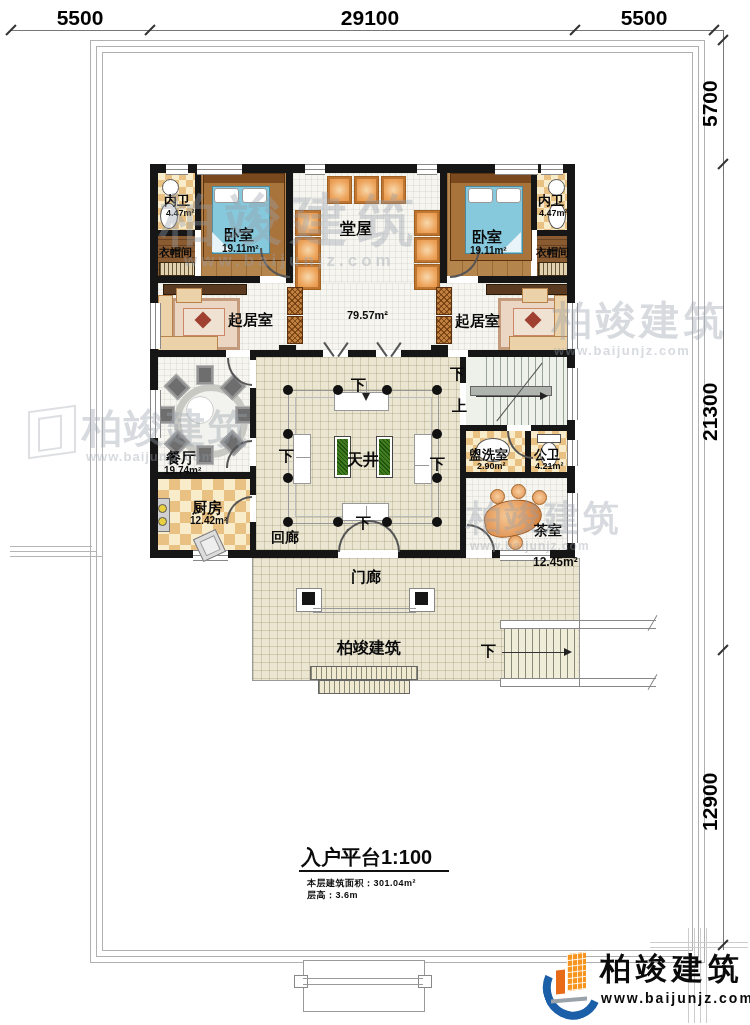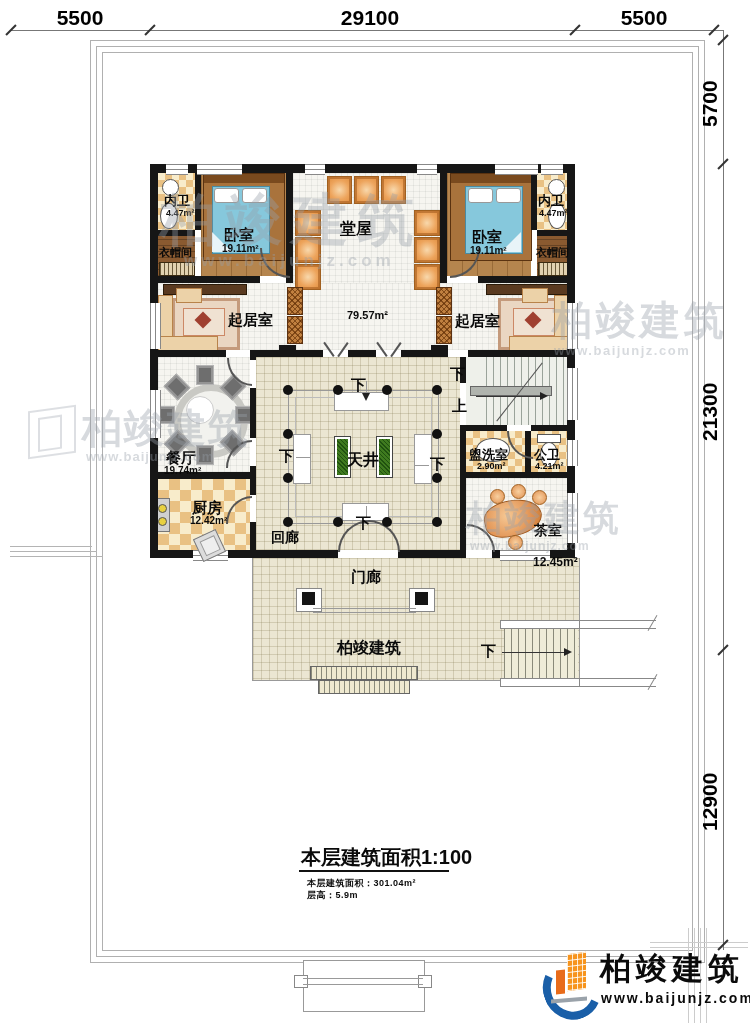--- a/index.html
+++ b/index.html
@@ -348,25 +348,25 @@
   <div class="wm" style="left:554px;top:344px;font-size:13px;letter-spacing:1.5px">www.baijunjz.com</div>
   <div class="abs" style="left:28px;top:408px;width:44px;height:44px;border:2px solid #a8aeb6;opacity:.38;transform:skewY(-8deg);z-index:40">
     <div class="abs" style="left:8px;top:6px;width:20px;height:30px;border:2px solid #a8aeb6"></div>
   </div>
   <div class="wm" style="left:82px;top:408px;font-size:40px;letter-spacing:2px">柏竣建筑</div>
   <div class="wm" style="left:86px;top:450px;font-size:13px;letter-spacing:1px">www.baijunjz.com</div>
   <div class="wm" style="left:466px;top:500px;font-size:36px;letter-spacing:3px">柏竣建筑</div>
   <div class="wm" style="left:470px;top:540px;font-size:12px;letter-spacing:1px">www.baijunjz.com</div>
 
   <div class="label" style="left:301px;top:847px;font-size:20px;z-index:30">
-    <span>本层建筑面积</span><span>1:100</span>
+    <span>入户平台</span><span>1:100</span>
   </div>
   <div class="abs" style="left:299px;top:870px;width:150px;height:2px;background:#111;z-index:30"></div>
   <div class="label" style="left:307px;top:879px;font-size:9px;letter-spacing:.5px">本层建筑面积：301.04m²</div>
-  <div class="label" style="left:307px;top:891px;font-size:9px;letter-spacing:.5px">层高：5.9m</div>
+  <div class="label" style="left:307px;top:891px;font-size:9px;letter-spacing:.5px">层高：3.6m</div>
 
   <div class="abs" style="left:688px;top:928px;width:1px;height:95px;background:#ccc;z-index:28"></div>
   <div class="abs" style="left:694px;top:928px;width:1px;height:95px;background:#ccc;z-index:28"></div>
   <div class="abs" style="left:700px;top:928px;width:1px;height:95px;background:#ccc;z-index:28"></div>
   <div class="abs" style="left:706px;top:928px;width:1px;height:95px;background:#ccc;z-index:28"></div>
   <div class="abs" style="left:650px;top:942px;width:98px;height:1px;background:#ccc;z-index:28"></div>
   <div class="abs" style="left:650px;top:947px;width:98px;height:1px;background:#ccc;z-index:28"></div>
   <div class="abs" style="left:543px;top:950px;width:52px;height:60px;z-index:31">
     <div class="abs" style="left:0;top:8px;width:42px;height:46px;border:8px solid transparent;border-left-color:#1a5fa8;border-bottom-color:#1a5fa8;border-radius:50%;transform:rotate(-20deg)"></div>
     <div class="abs" style="left:24px;top:3px;width:19px;height:37px;background:#f7941d;transform:skewY(-7deg);background-image:linear-gradient(rgba(255,255,255,.9) 1px,transparent 1px),linear-gradient(90deg,rgba(255,255,255,.9) 1px,transparent 1px);background-size:5px 6px"></div>

